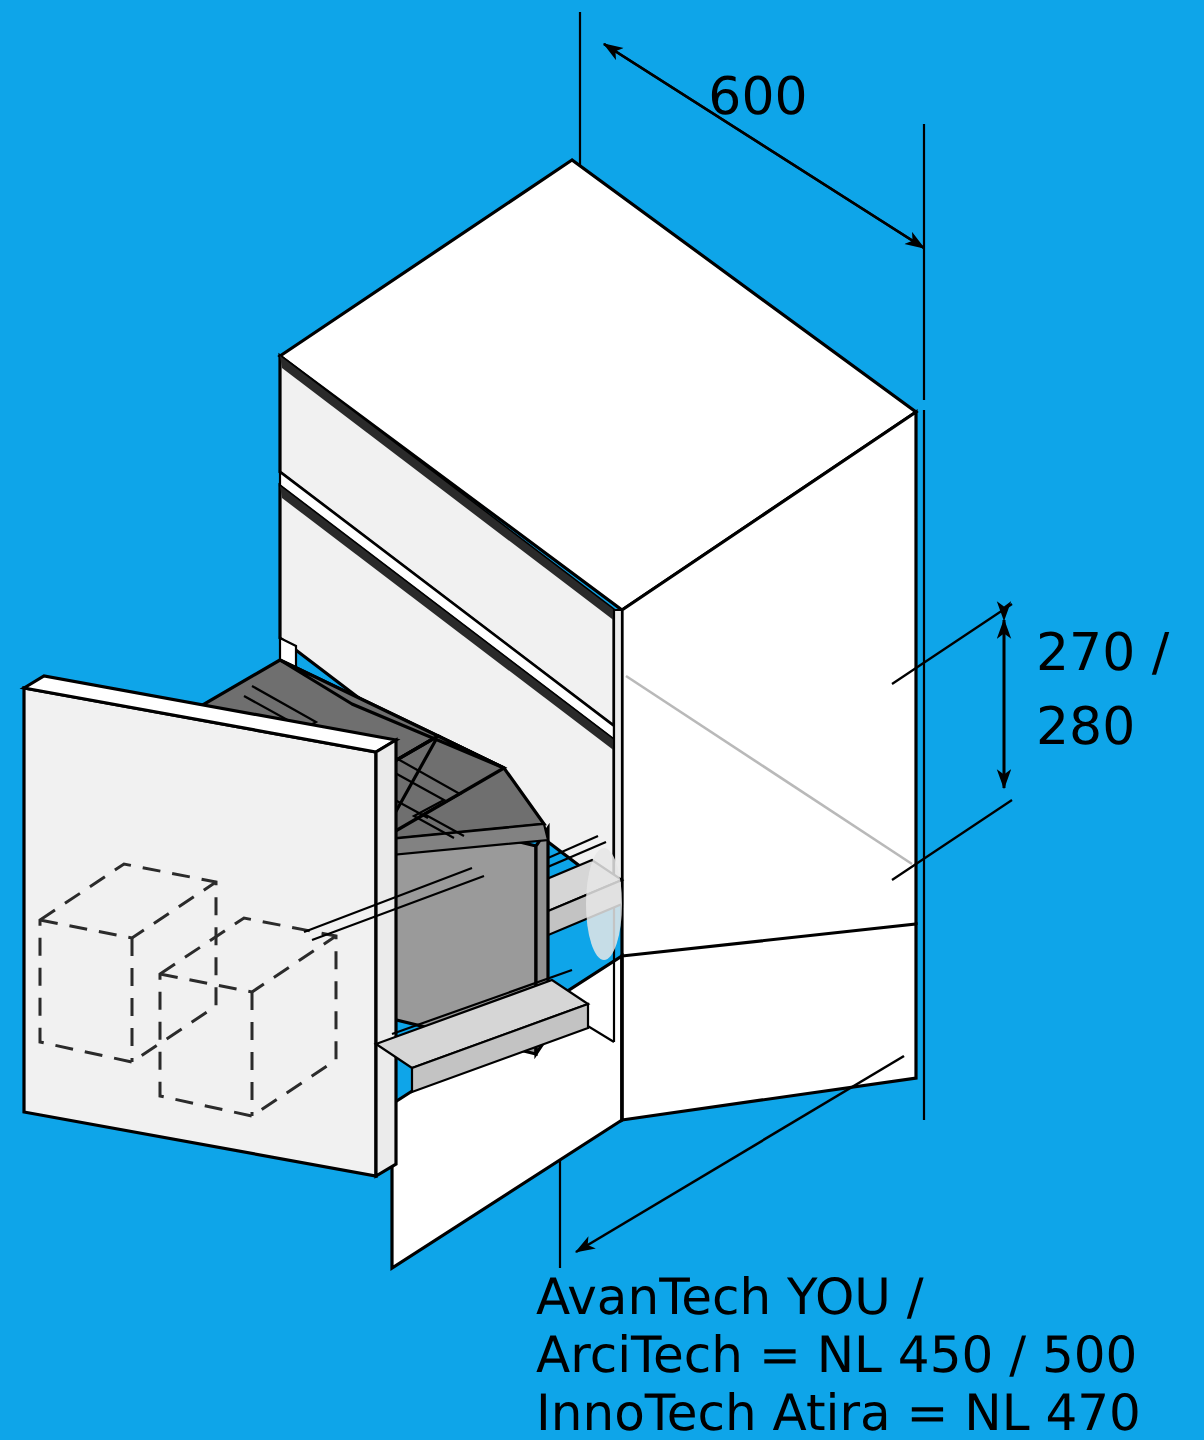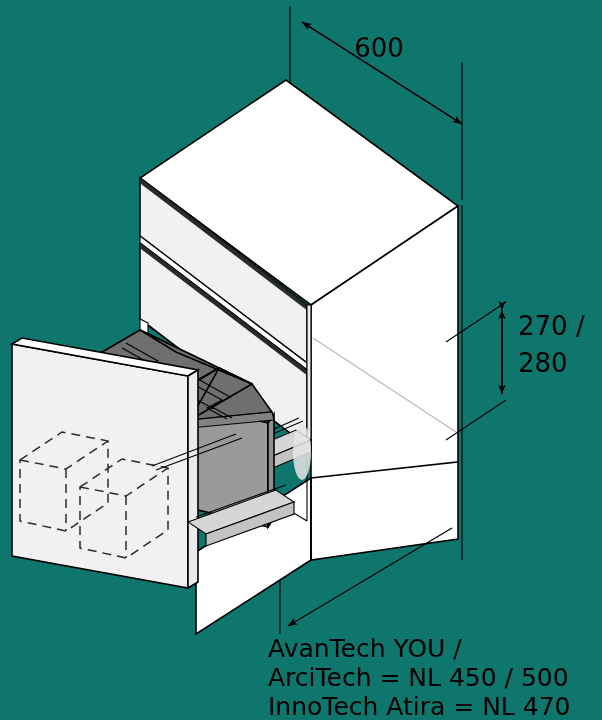--- a/index.html
+++ b/index.html
@@ -11,21 +11,21 @@
   body {
     width: 602px;
     height: 720px;
     overflow: hidden;
     font-family: "DejaVu Sans", "Liberation Sans", sans-serif;
   }
   #drawing-root {
     position: relative;
     width: 602px;
     height: 720px;
-    background: #0f766e;
+    background: #0ea5e9;
   }
   svg#tech-drawing {
     display: block;
     width: 602px;
     height: 720px;
   }
   .dim-text {
     font-family: "DejaVu Sans", "Liberation Sans", sans-serif;
     font-size: 26px;
     fill: #000000;

